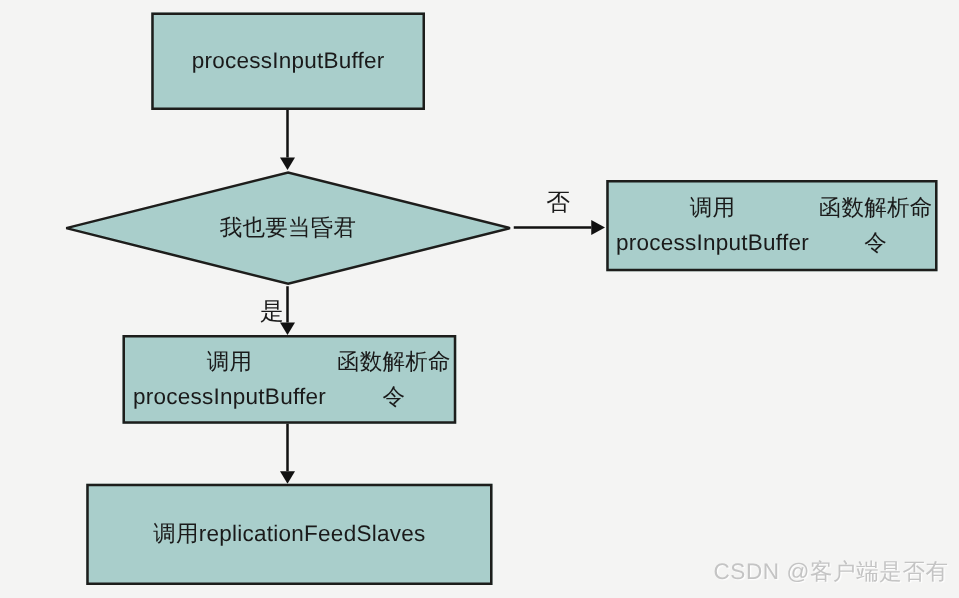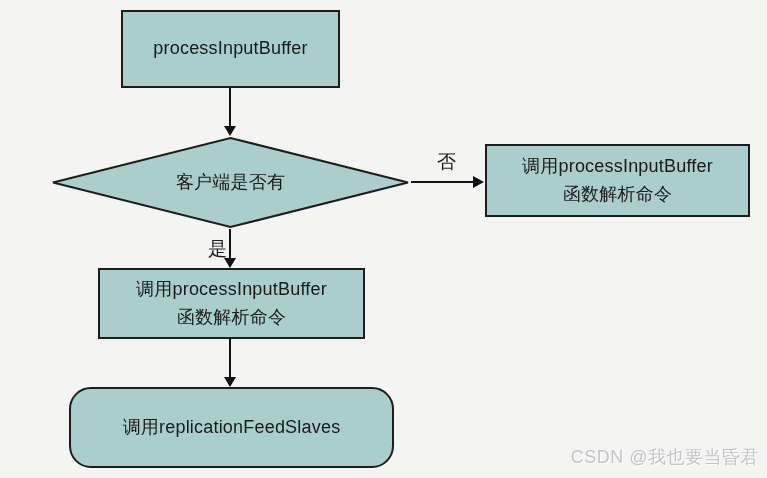--- a/index.html
+++ b/index.html
@@ -19,32 +19,32 @@
     background: var(--bg);
     font-family: "Liberation Sans", "DejaVu Sans", sans-serif;
     color: var(--text);
     overflow: hidden;
   }
   .node {
     position: absolute;
     background: var(--fill);
     border: 2px solid var(--stroke);
     display: flex;
-    flex-direction: column;
+    flex-direction: row;
     justify-content: center;
     align-items: center;
-    text-align: right;
+    text-align: center;
     font-size: 18px;
     line-height: 1.55;
     letter-spacing: 0.2px;
   }
   .node-start   { left: 121px; top: 10px;  width: 219px; height: 78px; }
   .node-right   { left: 485px; top: 144px; width: 265px; height: 73px; }
   .node-mid     { left: 98px;  top: 268px; width: 267px; height: 71px; }
-  .node-bottom  { left: 69px;  top: 387px; width: 325px; height: 81px; border-radius: 22px; }
+  .node-bottom  { left: 69px;  top: 387px; width: 325px; height: 81px; }
   .decision-wrap {
     position: absolute;
     left: 50px; top: 136px;
     width: 361px; height: 93px;
   }
   .decision-wrap svg { position: absolute; left: 0; top: 0; display: block; }
   .decision-text {
     position: absolute;
     left: 0; top: 0; width: 100%; height: 100%;
     display: flex; flex-direction: column;
@@ -94,21 +94,21 @@
   </div>
 
   <div class="vline" style="left:229px; top:88px; height:38px;"></div>
   <div class="head-down" style="left:224px; top:126px;"></div>
 
   <div class="decision-wrap">
     <svg width="361" height="93" viewBox="0 0 361 93">
       <polygon points="3,46.5 180.5,2 358,46.5 180.5,91" style="fill: var(--fill); stroke: var(--stroke); stroke-width: 2;"></polygon>
     </svg>
     <div class="decision-text">
-      <span>客户端是否有</span>
+      <span>我也要当昏君</span>
     </div>
   </div>
 
   <div class="hline" style="left:411px; top:181px; width:62px;"></div>
   <div class="head-right" style="left:473px; top:176px;"></div>
   <div class="edge-label label-no">否</div>
 
   <div class="node node-right">
     <span>调用processInputBuffer</span>
     <span>函数解析命令</span>
@@ -123,15 +123,15 @@
     <span>函数解析命令</span>
   </div>
 
   <div class="vline" style="left:229px; top:339px; height:38px;"></div>
   <div class="head-down" style="left:224px; top:377px;"></div>
 
   <div class="node node-bottom">
     <span>调用replicationFeedSlaves</span>
   </div>
 
-  <div class="watermark">CSDN @我也要当昏君</div>
+  <div class="watermark">CSDN @客户端是否有</div>
 
 </div>
 
 </body></html>

